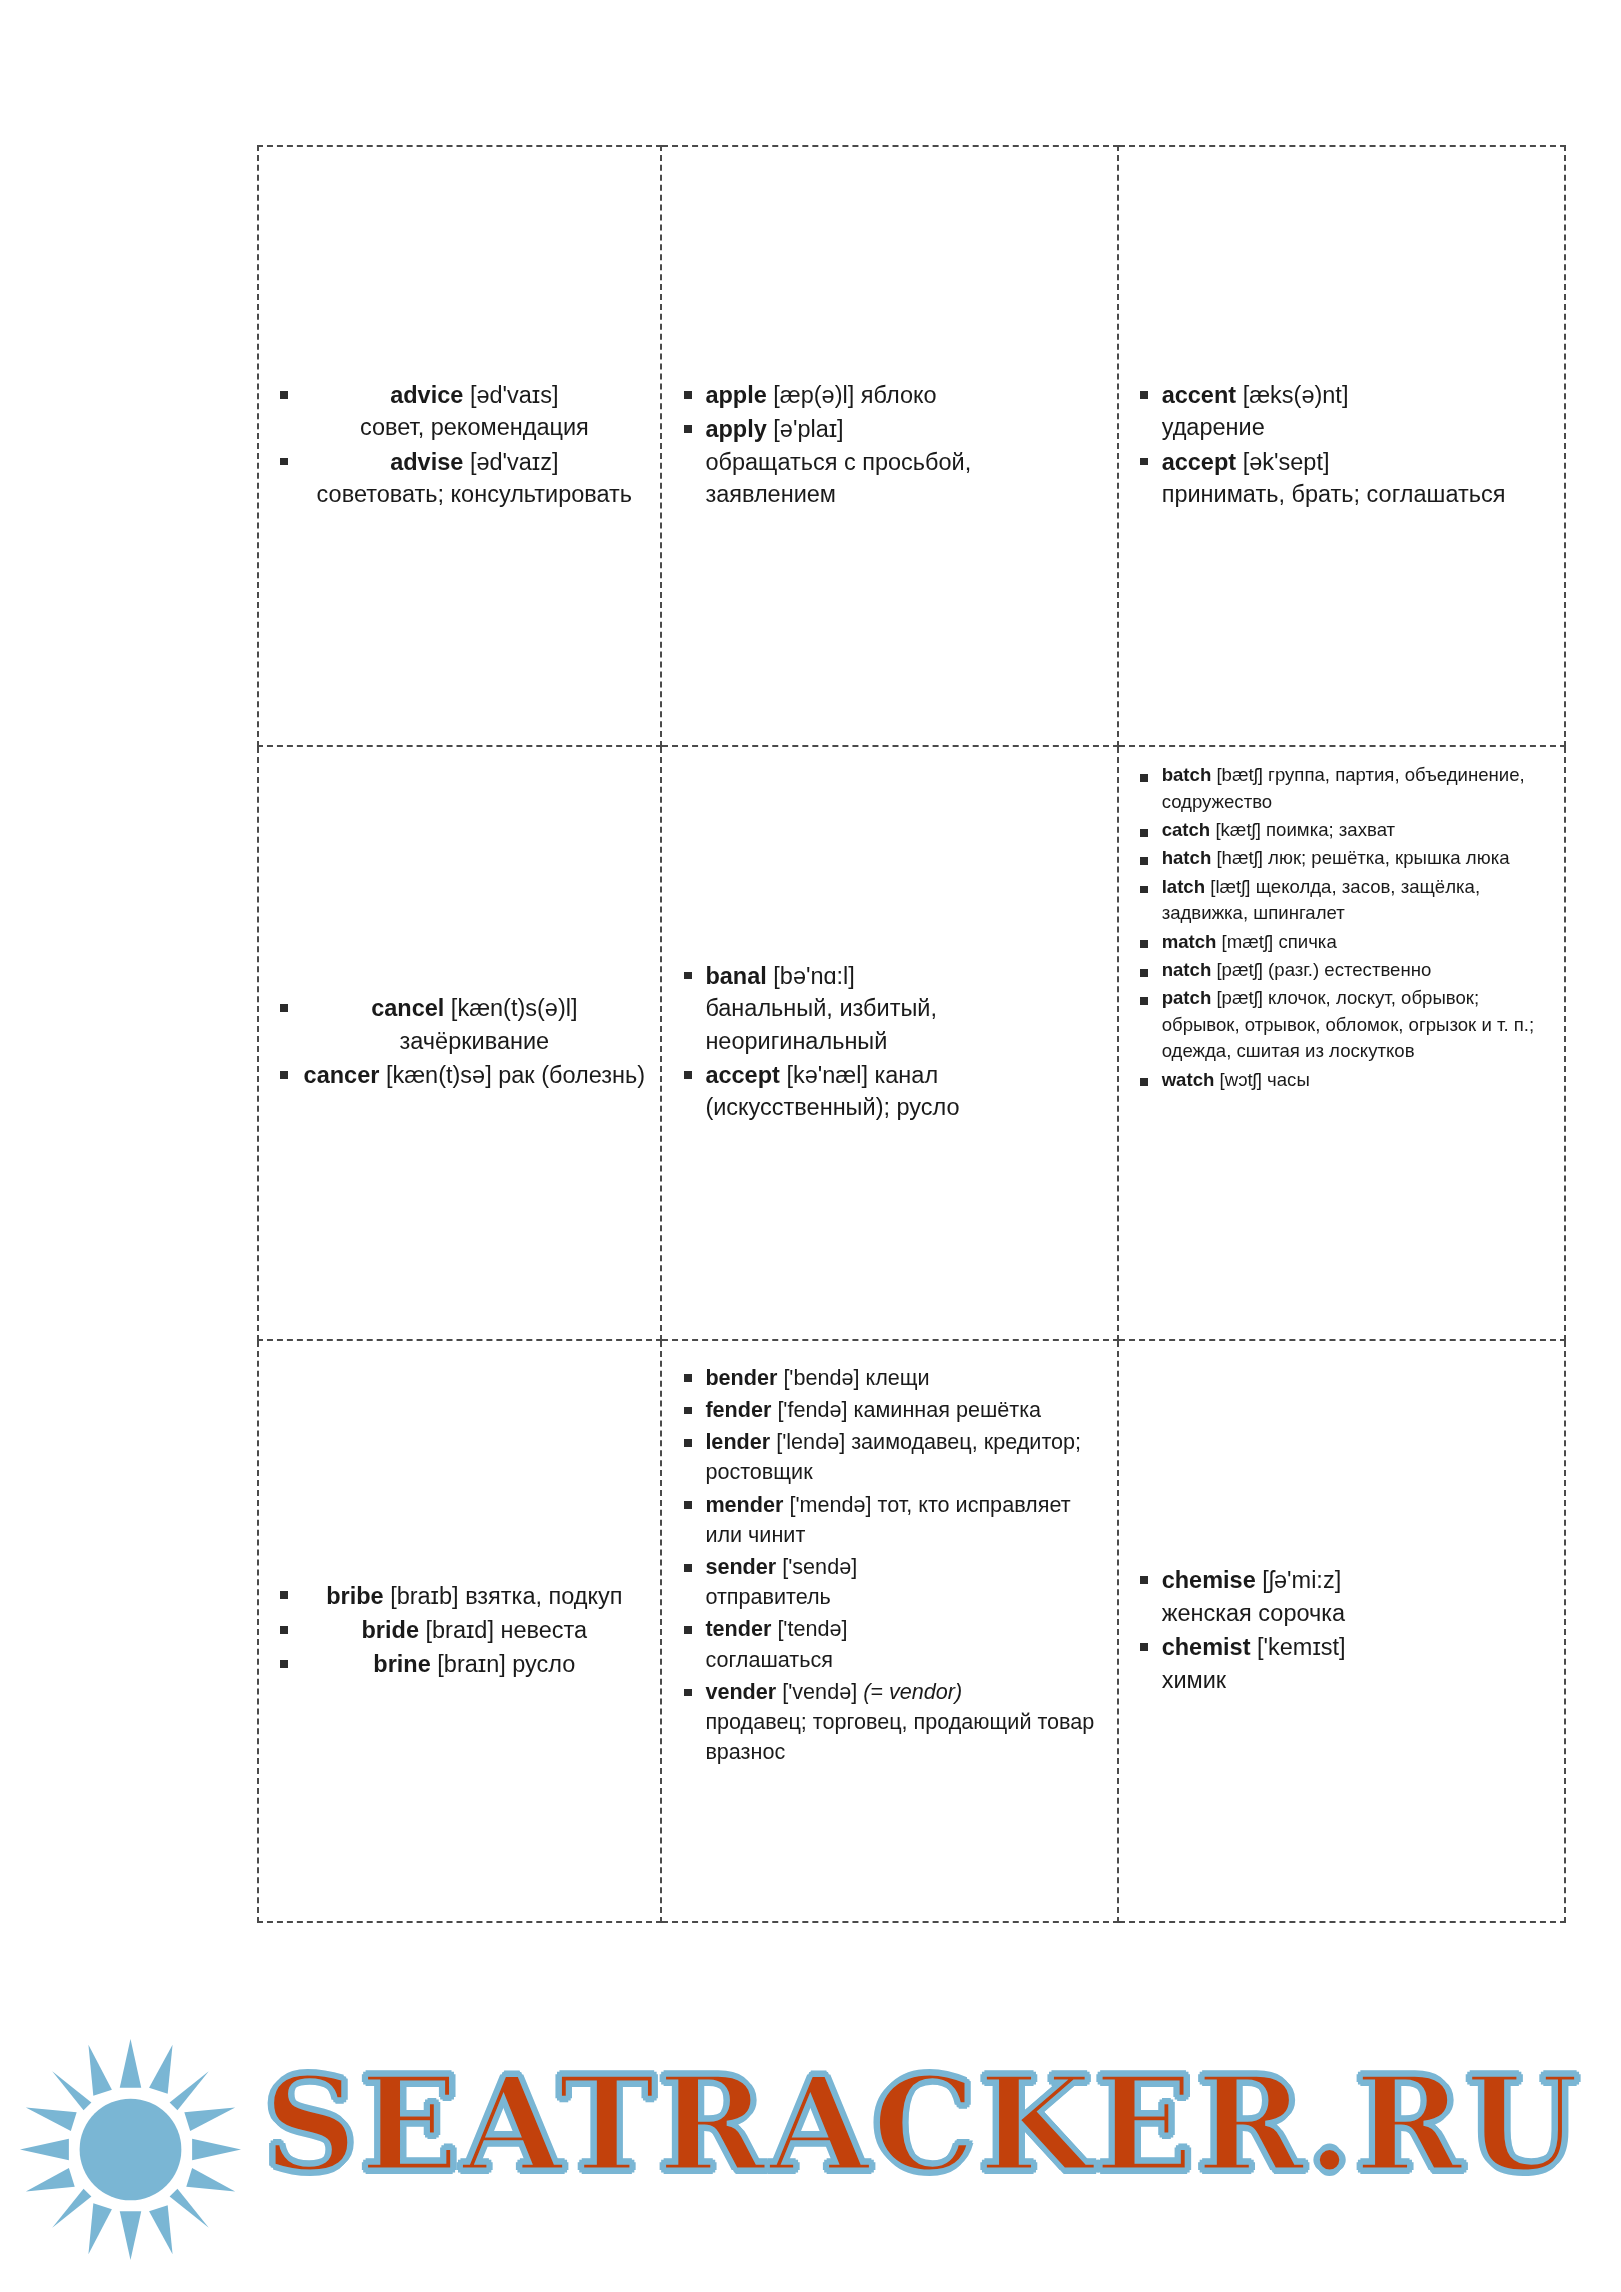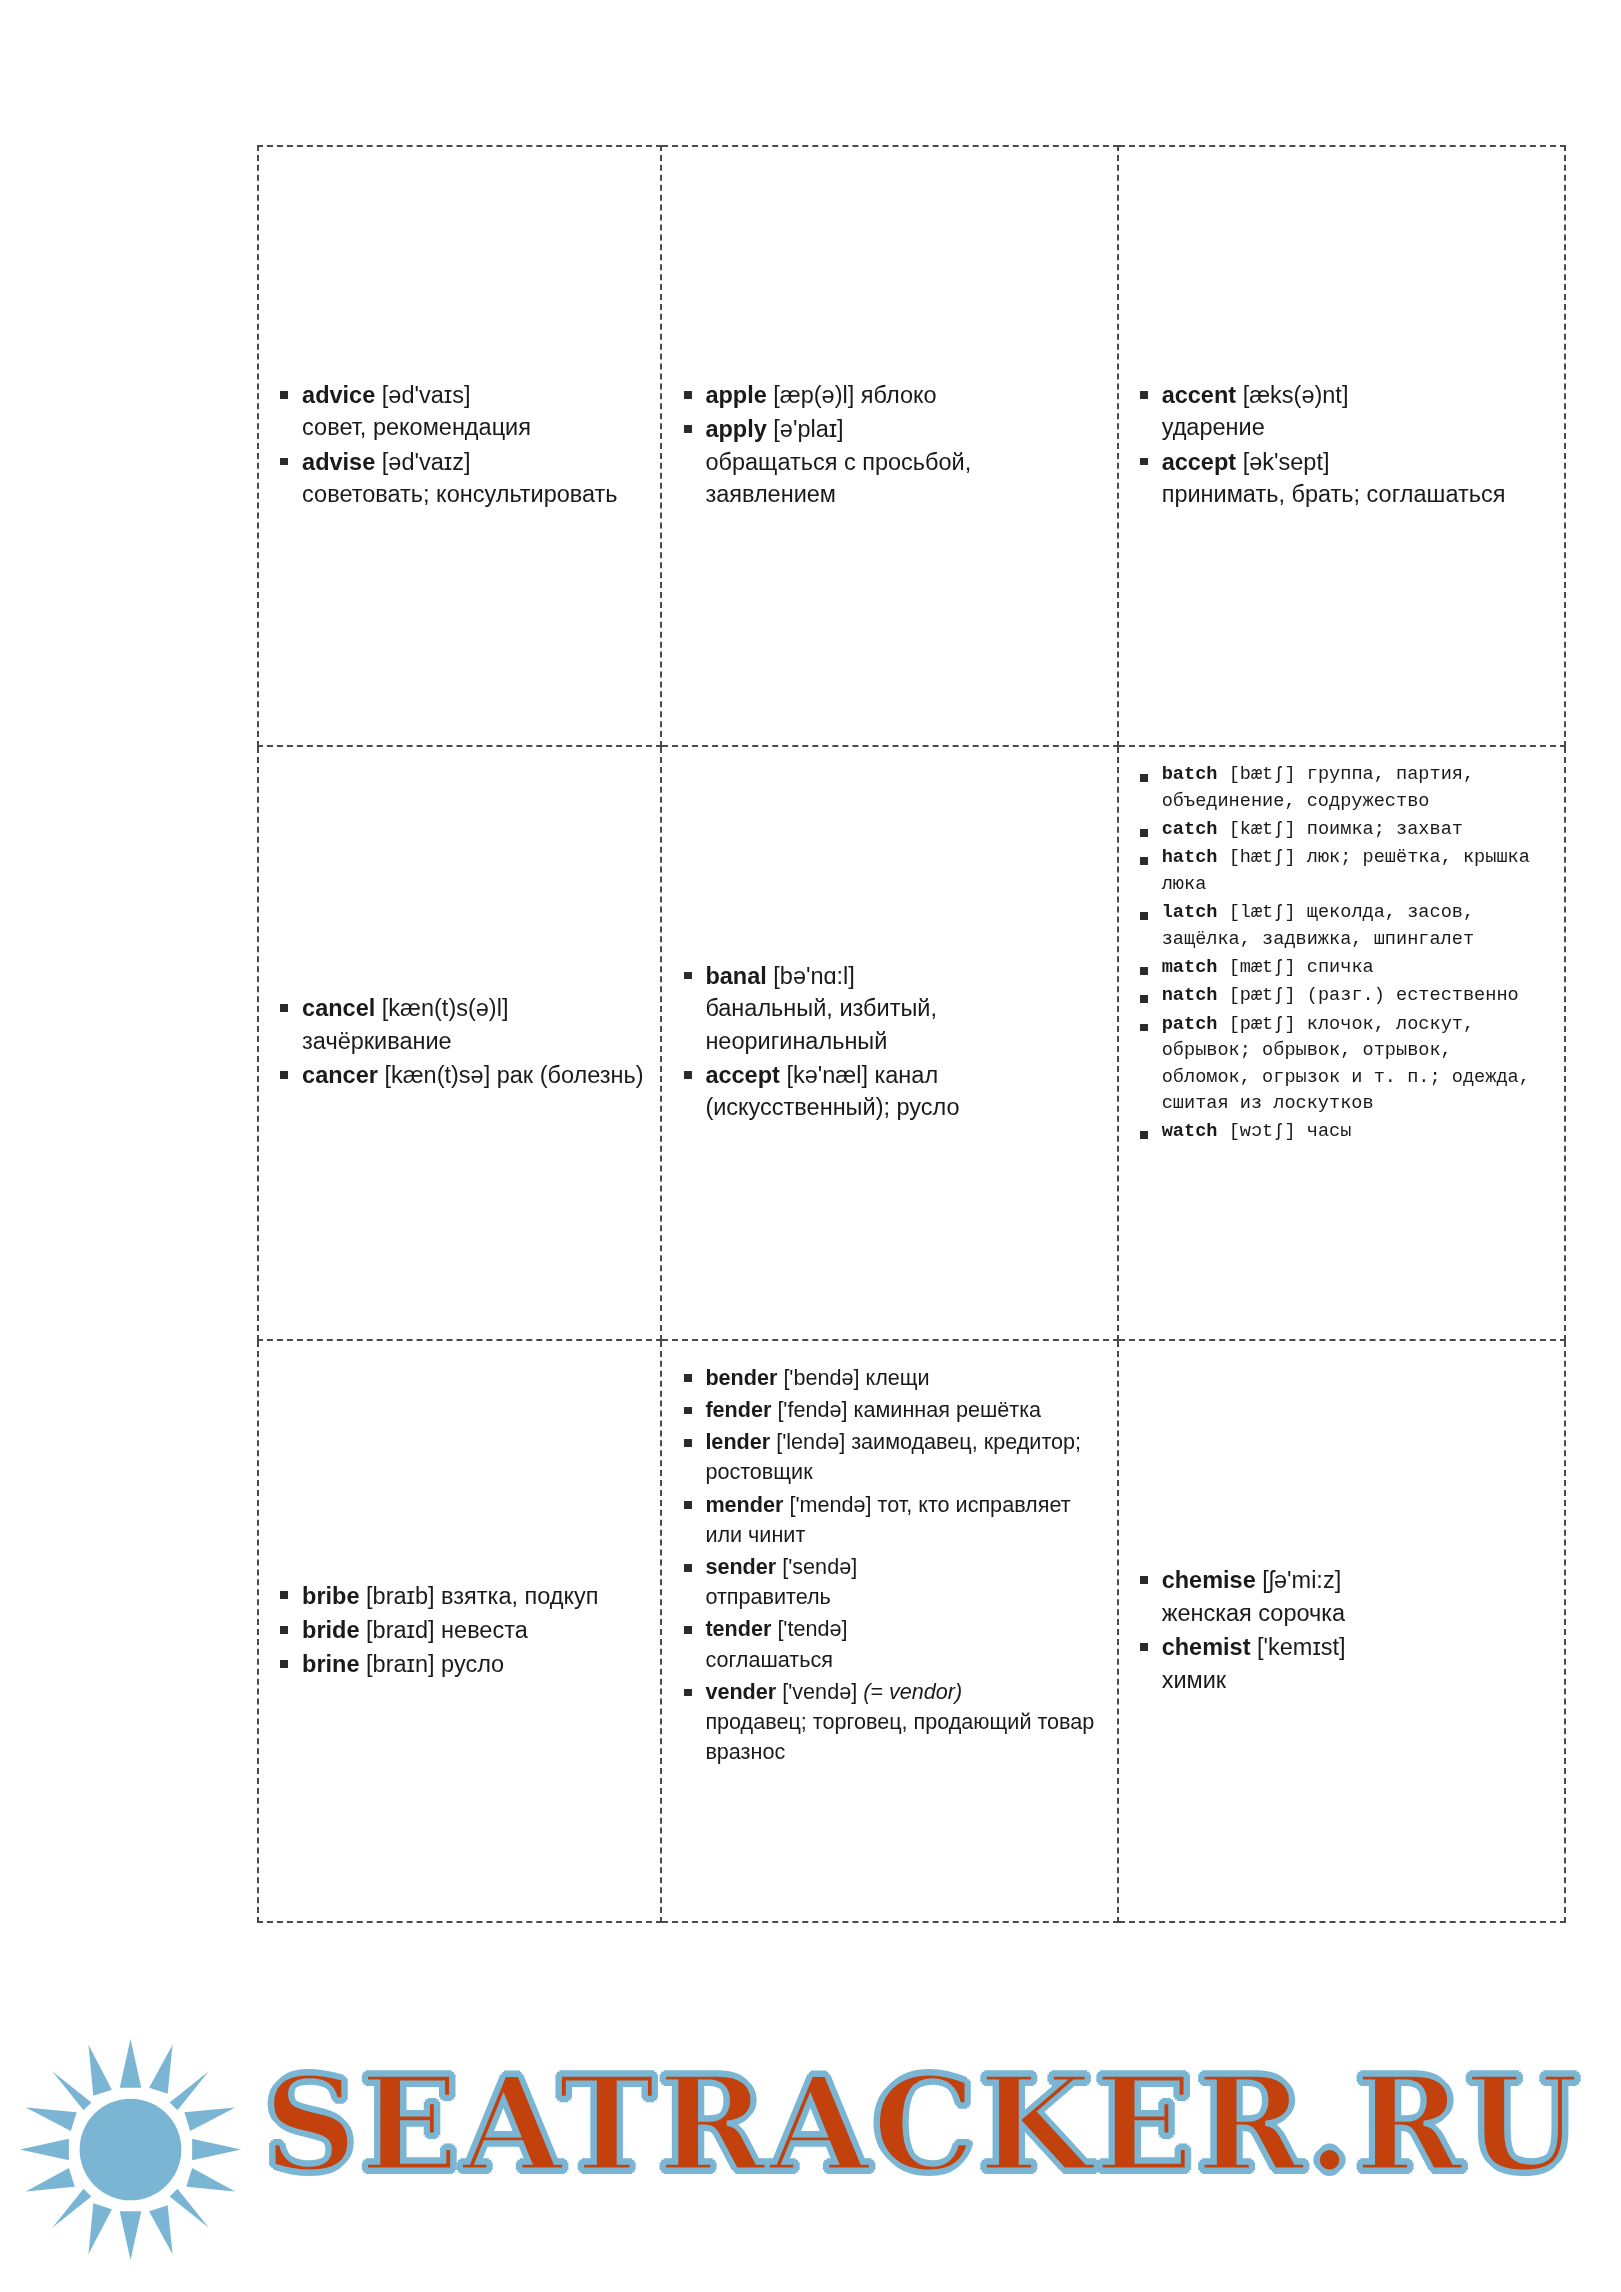--- a/index.html
+++ b/index.html
@@ -27,21 +27,21 @@
   table.vocab {
     border-collapse: collapse;
     table-layout: fixed;
     width: 1208px;
   }
   table.vocab td {
     border: 2px dashed #4a4a4a;
     vertical-align: middle;
     padding: 9.8px 13.7px 9.8px 17.6px;
   }
-  table.vocab td.col1 { width: 370px; }
+  table.vocab td.col1 { width: 370px; text-align: center; }
   table.vocab td.col2 { width: 423px; }
   table.vocab td.col3 { width: 414px; }
 
   
   tr.row1 td { height: 578px; }
   tr.row2 td { height: 567px; }
   tr.row3 td { height: 549px; }
 
   ul.entries {
     list-style: none;
@@ -175,21 +175,21 @@
               <span class="ipa">[bə'nɑ:l]</span><br>
               <span>банальный, избитый, неоригинальный</span>
             </li>
             <li>
               <span class="hw">accept</span>
               <span class="ipa">[kə'næl]</span>
               <span>канал (искусственный); русло</span>
             </li>
           </ul>
         </td>
-        <td class="col3" style="vertical-align:top; padding-top:15.7px;font-family:Liberation Mono, monospace;">
+        <td class="col3" style="vertical-align:top; padding-top:15.7px;">
           <ul class="entries sz-sm">
             <li>
               <span class="hw">batch</span>
               <span class="ipa">[bætʃ]</span>
               <span>группа, партия, объединение, содружество</span>
             </li>
             <li>
               <span class="hw">catch</span>
               <span class="ipa">[kætʃ]</span>
               <span>поимка; захват</span>

